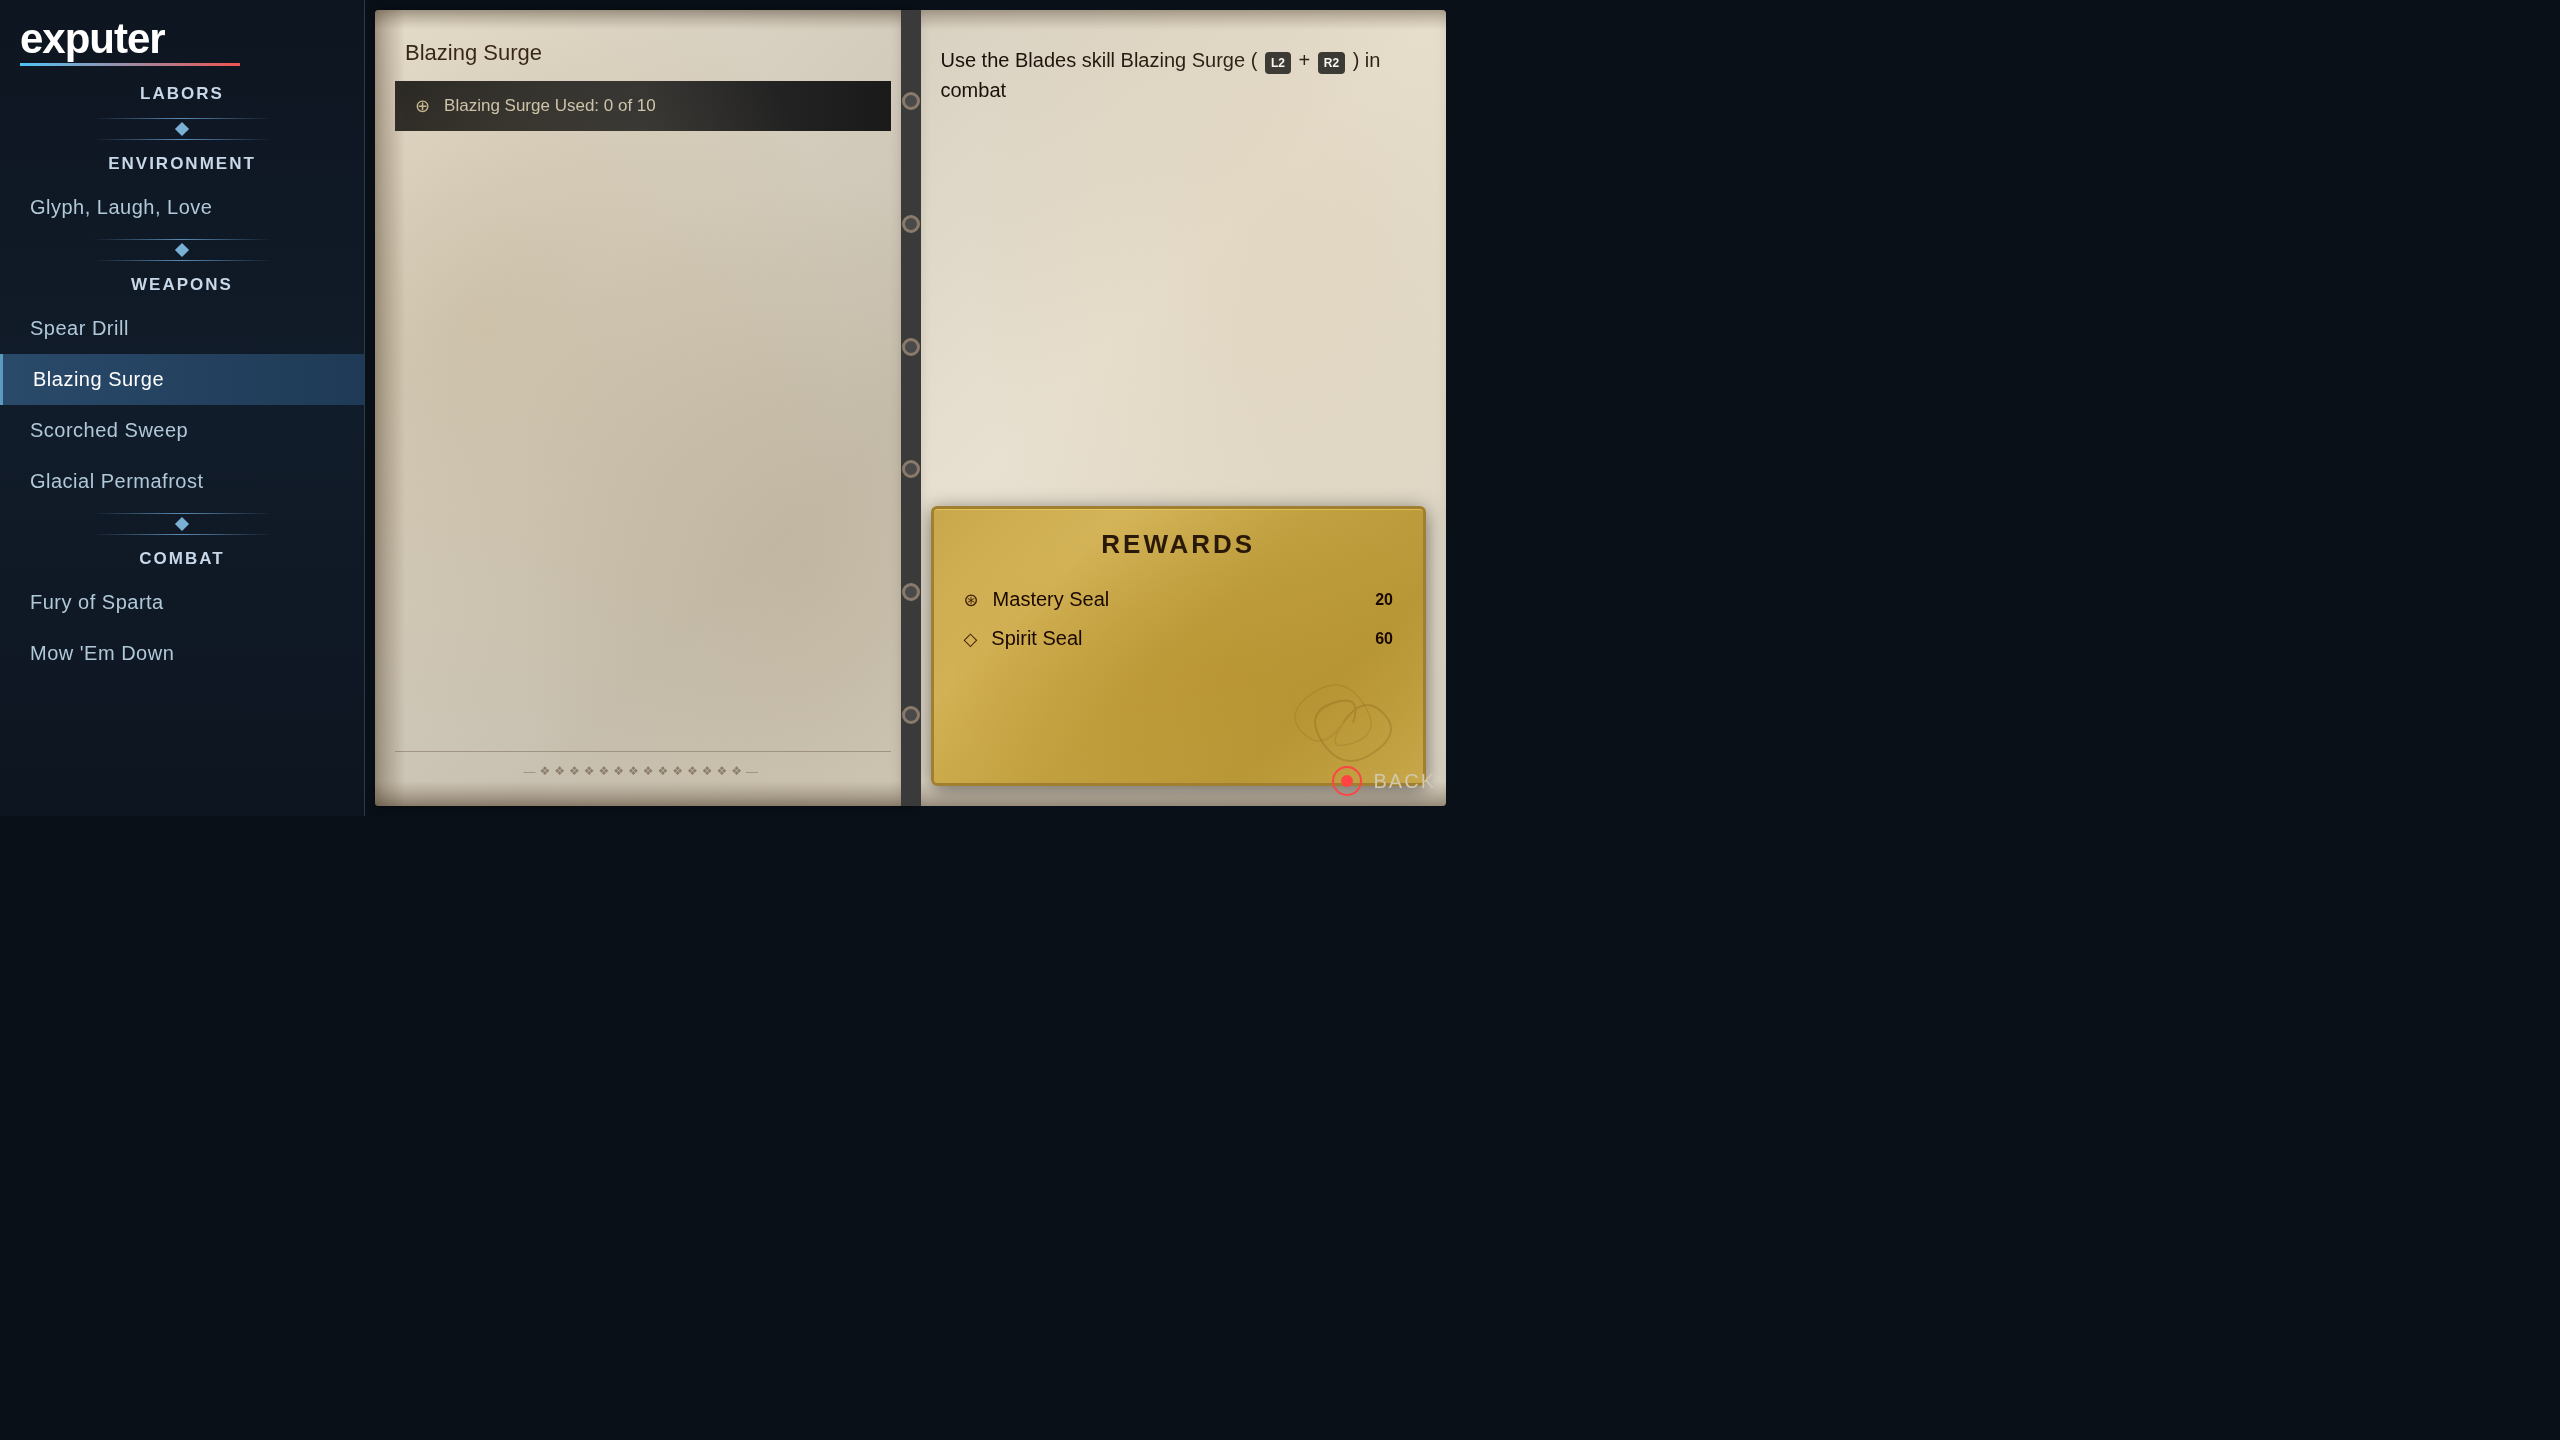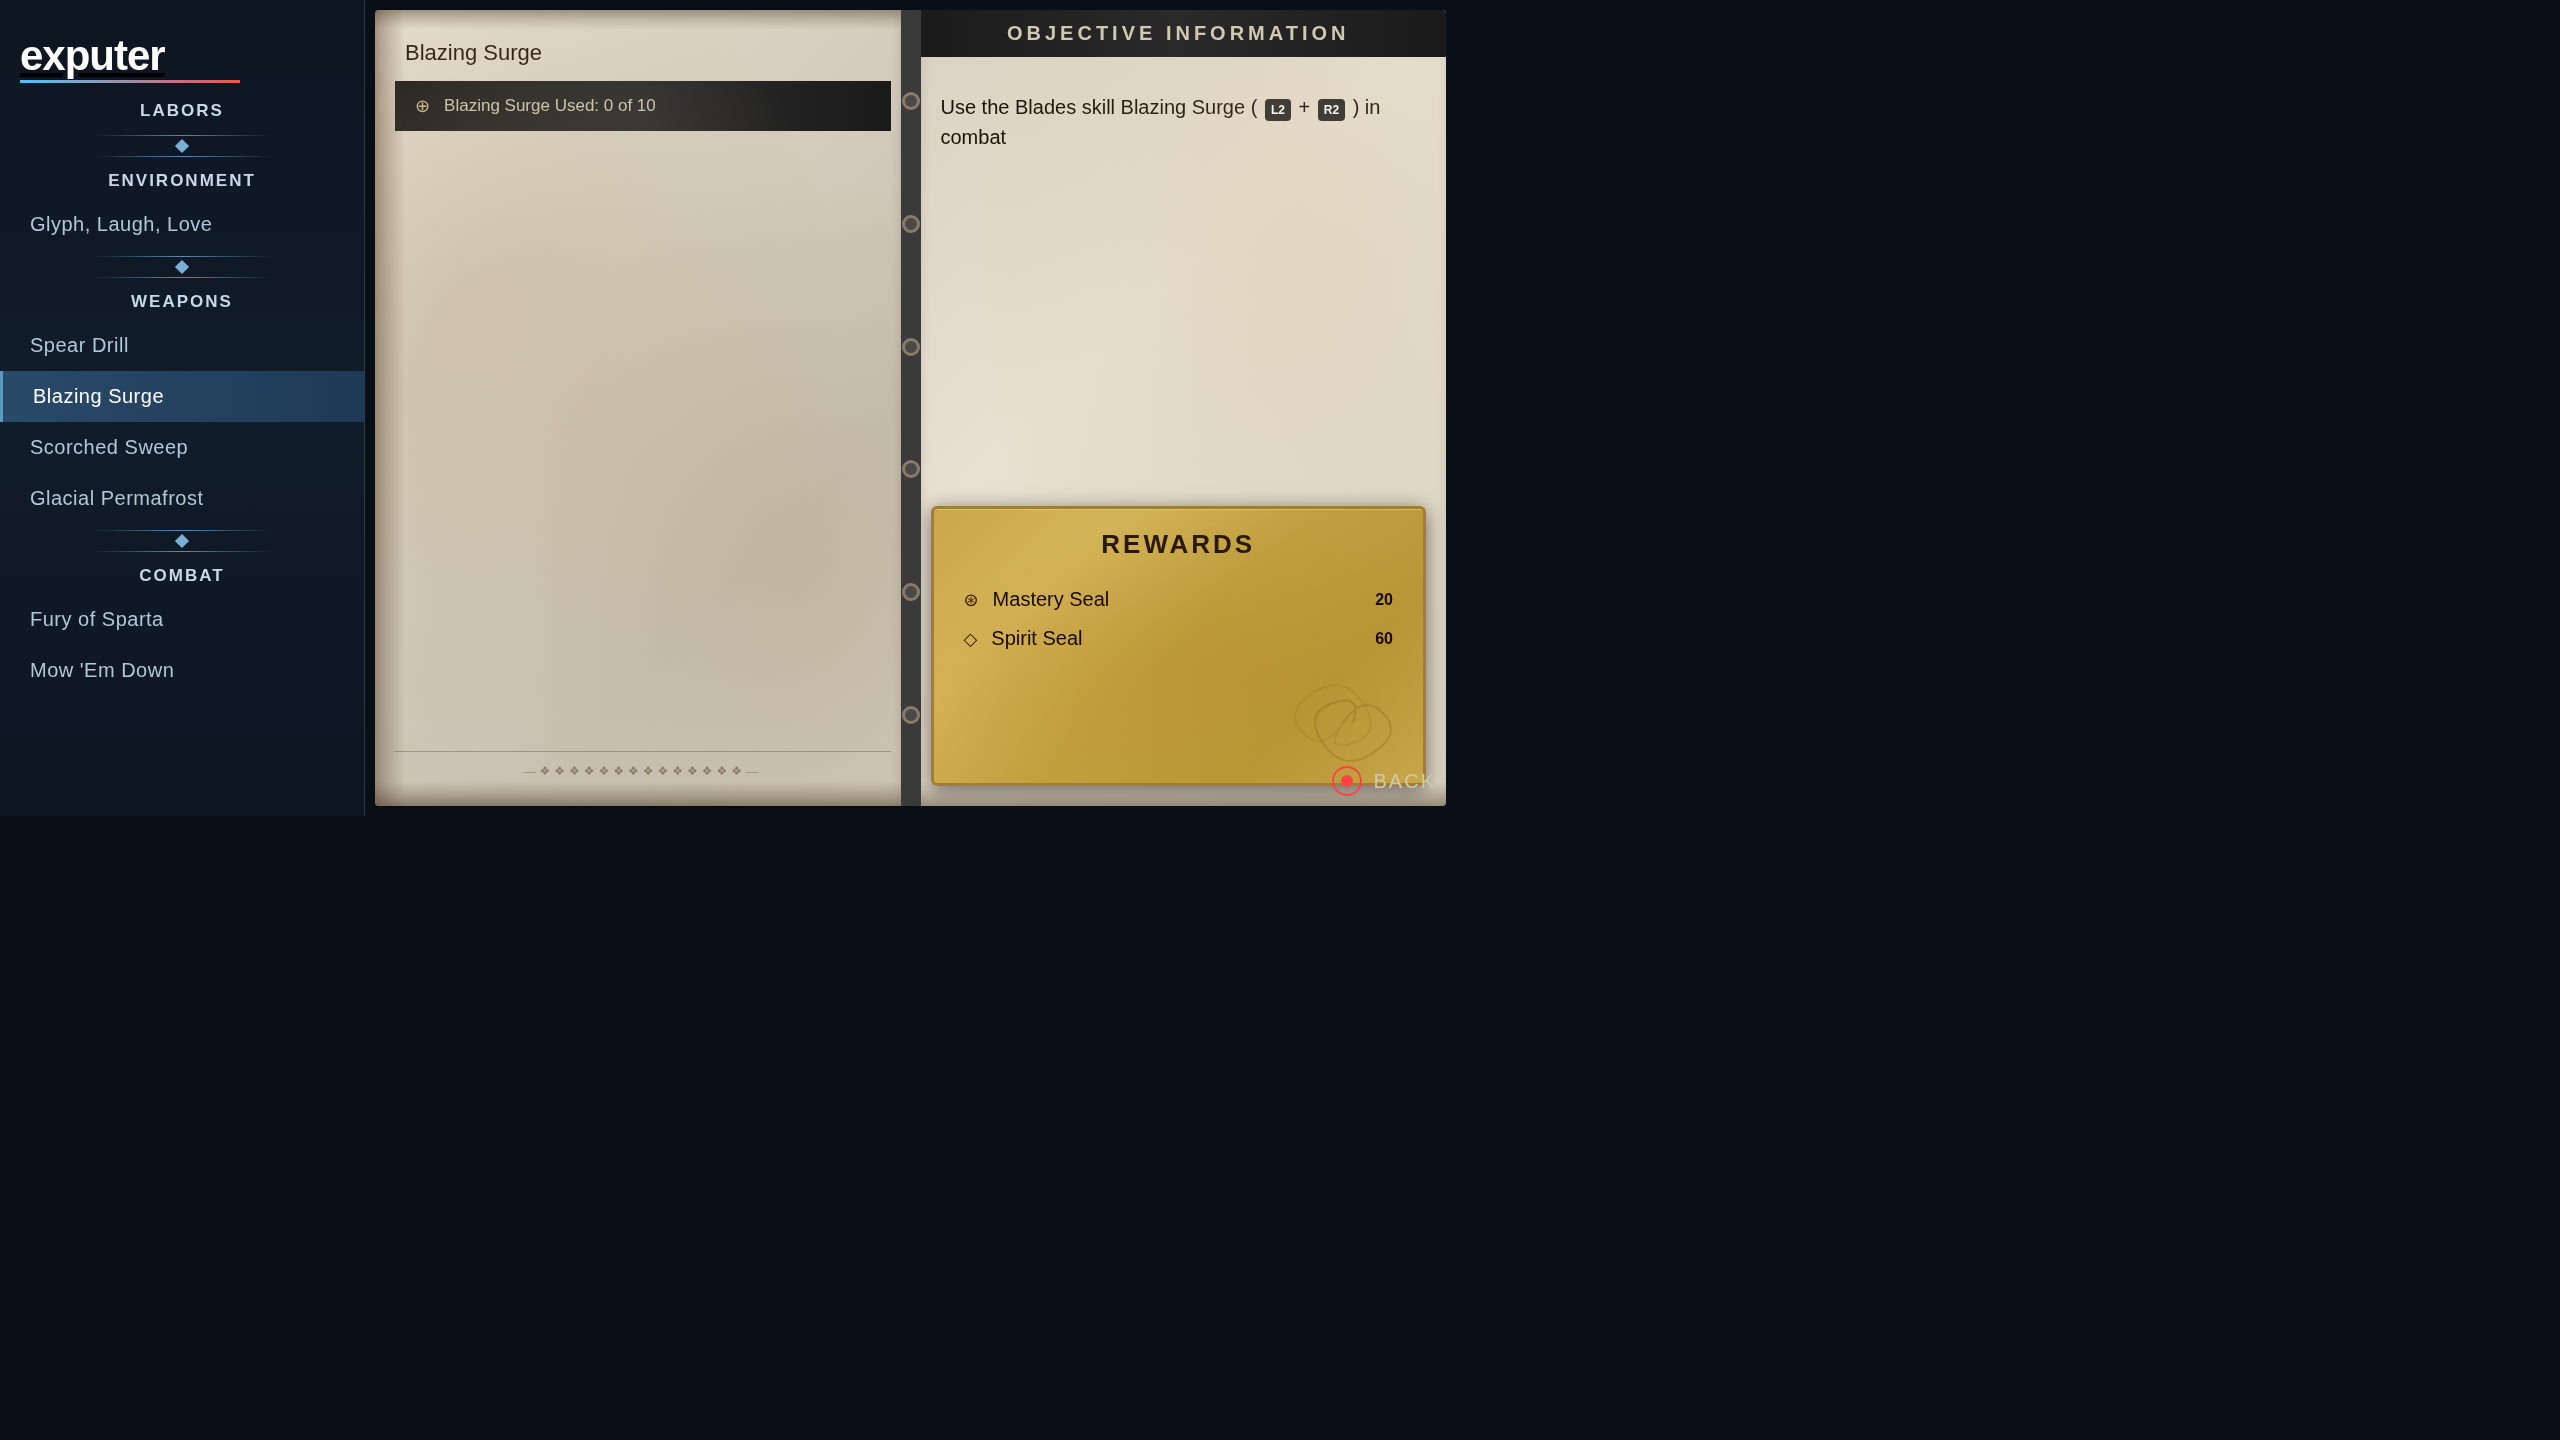--- a/index.html
+++ b/index.html
@@ -20,22 +20,21 @@
       width: 365px;
       height: 100%;
       background: linear-gradient(to bottom, #0d1520, #111c2a, #0d1520);
       border-right: 1px solid #2a3a4a;
       display: flex;
       flex-direction: column;
       padding-bottom: 20px;
     }
 
     .logo-area {
-      padding: 35px 20px 10px 20px;
-      text-decoration: underline;
+      padding: 18px 20px 10px 20px;
     }
 
     .logo-text {
       font-family: Arial, sans-serif;
       font-size: 42px;
       font-weight: 900;
       color: white;
       letter-spacing: -1px;
       line-height: 1;
     }
@@ -446,21 +445,20 @@
         <div class="binder-ring"></div>
         <div class="binder-ring"></div>
         <div class="binder-ring"></div>
       </div>
     </div>
 
     <div class="book-page-right">
       <div class="page-worn-top"></div>
       <div class="page-worn-bottom"></div>
 
-      <div class="page-header-band">OBJECTIVE INFORMATION</div>
 
       <div class="obj-info-text">
         <span>Use the Blades skill Blazing Surge (</span>
         <span class="button-badge">L2</span>
         <span>+</span>
         <span class="button-badge">R2</span>
         <span>) in combat</span>
       </div>
 
       <div class="rewards-box">

